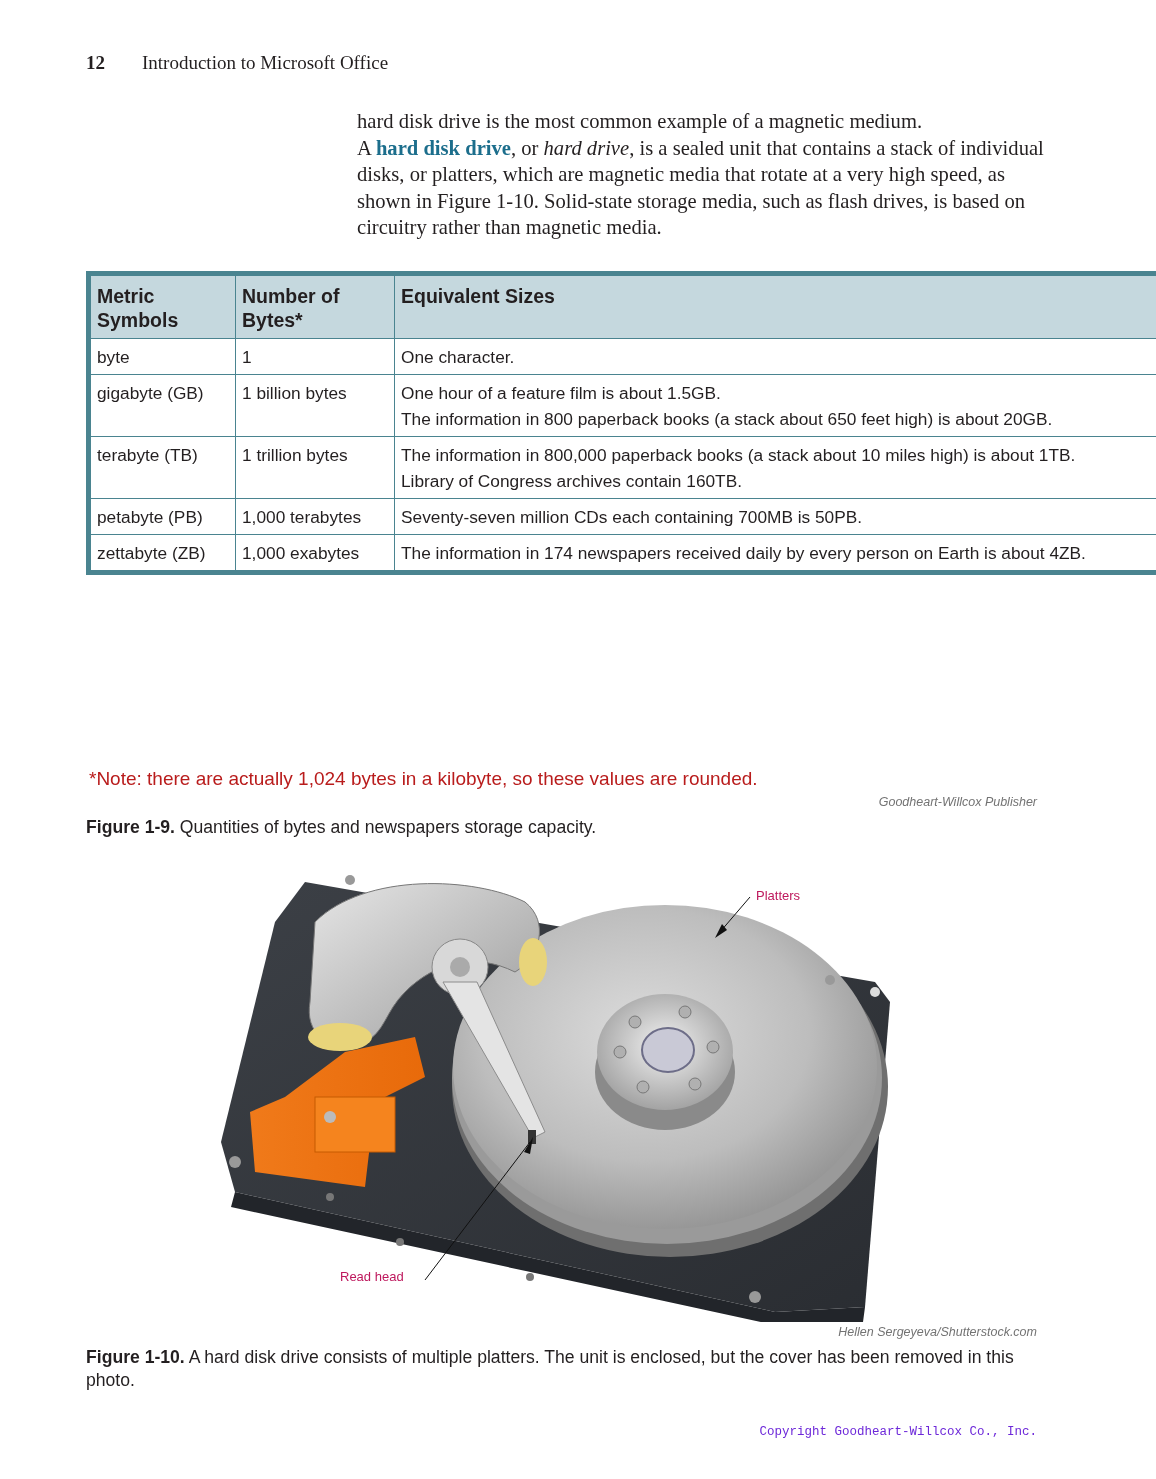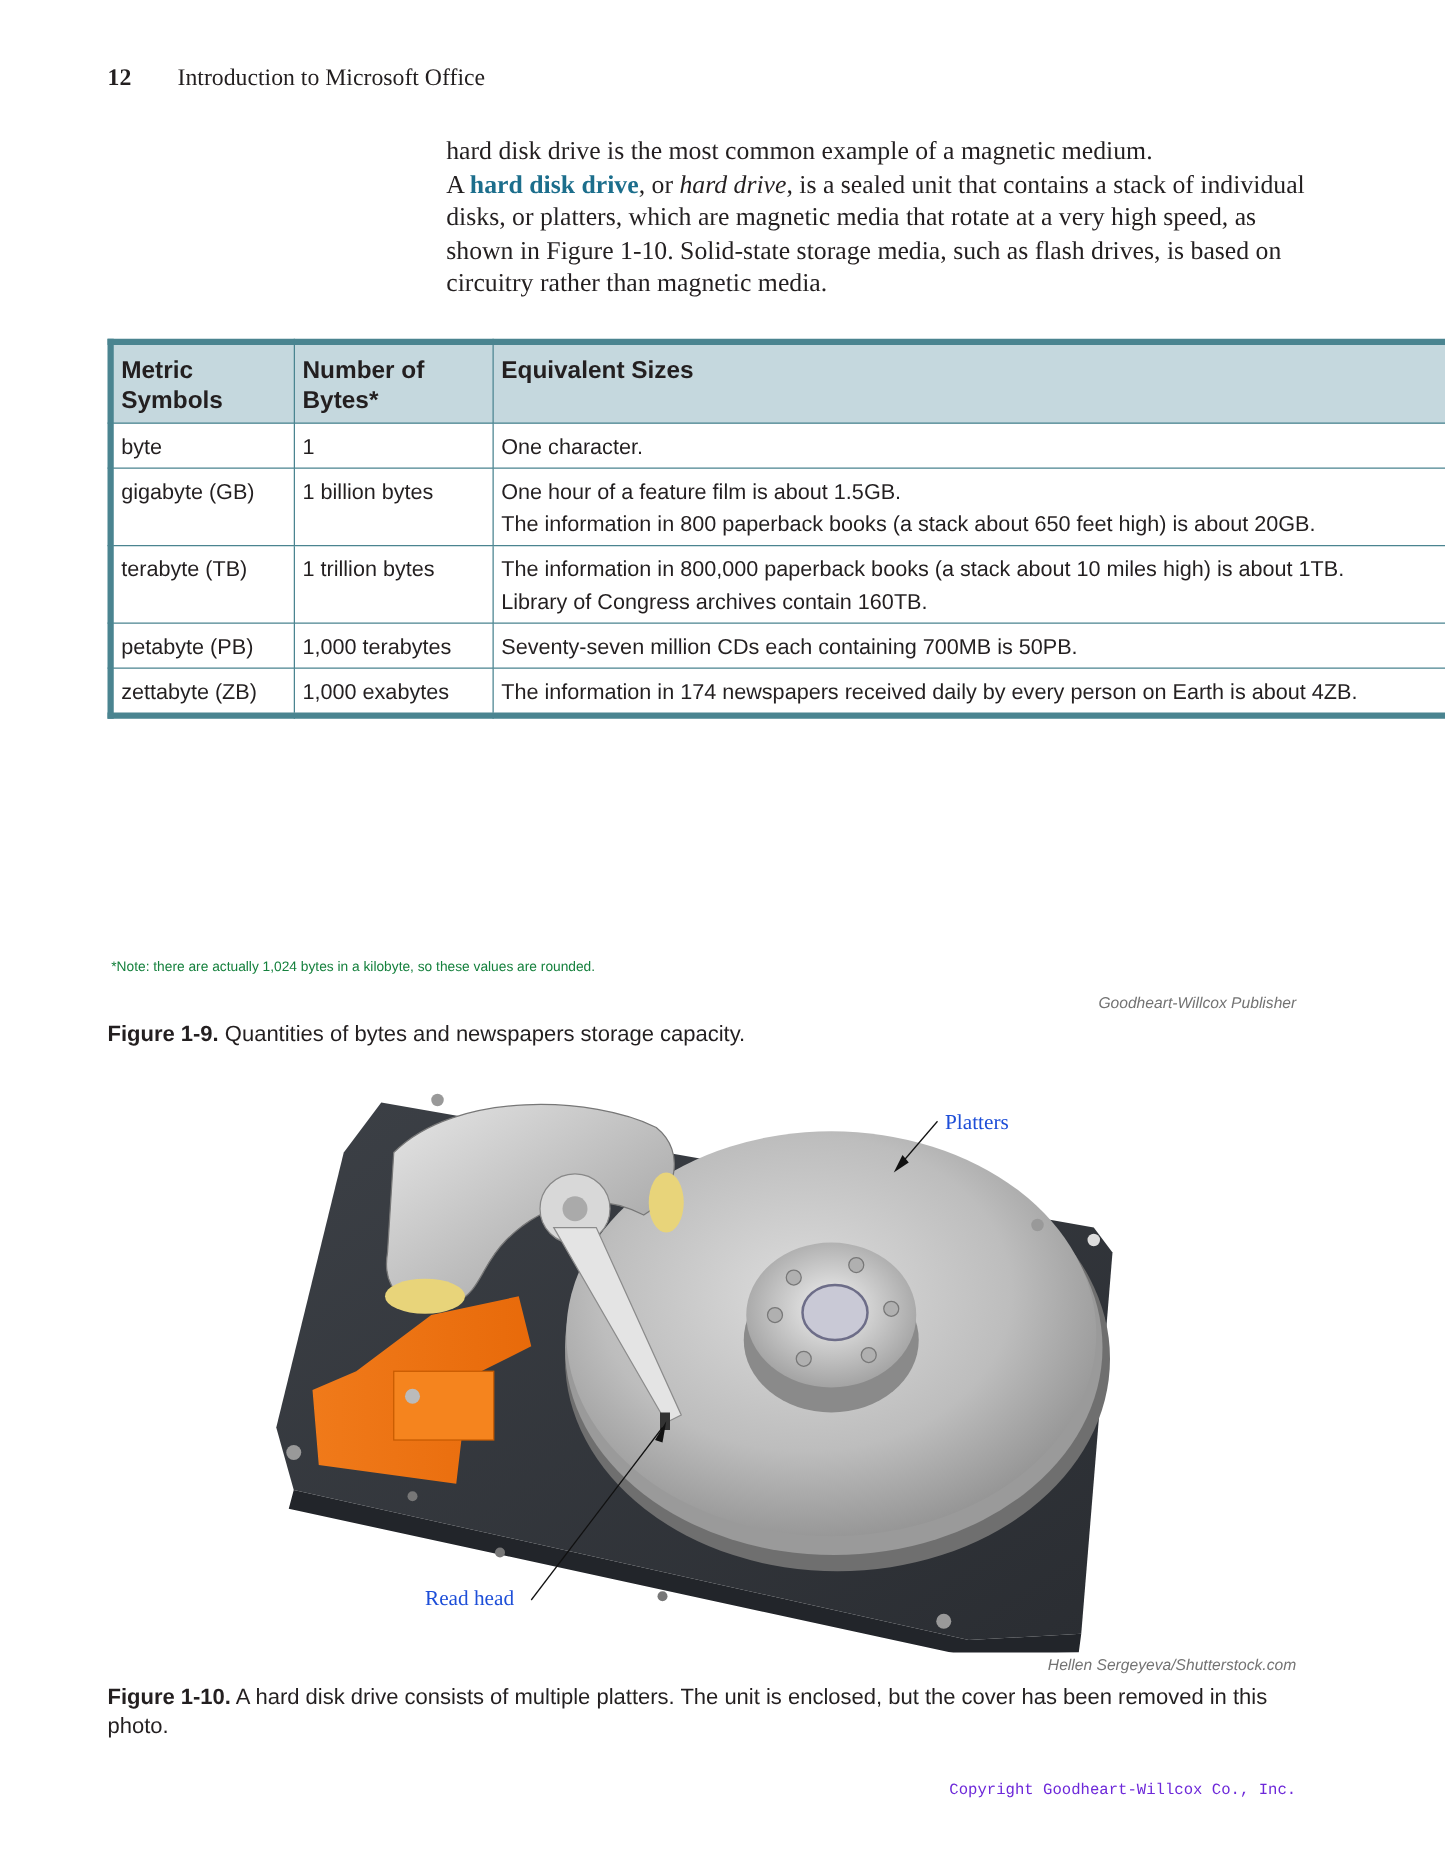--- a/index.html
+++ b/index.html
@@ -14,33 +14,33 @@
 
   .table-wrap { position: absolute; top: 271px; left: 86px; width: 1096px; }
   table.bytes { width: 100%; border-collapse: collapse; border: 5px solid #4a8490; font-family: "Liberation Sans", "DejaVu Sans", sans-serif; font-size: 17.3px; color: #231f20; }
   table.bytes th, table.bytes td { border: 1px solid #4a8490; vertical-align: top; text-align: left; padding: 7px 6px 6px 6px; line-height: 22px; }
   table.bytes th { background: #c5d8de; font-weight: bold; font-size: 19.5px; line-height: 24px; padding: 8px 6px 4px 6px; height: 50px; }
   table.bytes td p { margin: 0; }
   table.bytes td p + p { margin-top: 4px; }
   .col1 { width: 132px; }
   .col2 { width: 146px; }
 
-  .note { position: absolute; top: 768px; left: 89px; font-family: "Liberation Sans", "DejaVu Sans", sans-serif; font-size: 11px; color: #15803d; }
+  .note { position: absolute; top: 768px; left: 89px; font-family: "Liberation Sans", "DejaVu Sans", sans-serif; font-size: 19px; color: #b91c1c; }
   .credit { position: absolute; right: 119px; font-family: "Liberation Sans", "DejaVu Sans", sans-serif; font-size: 12.5px; font-style: italic; color: #737373; }
   .credit-1 { top: 795px; }
   .credit-2 { top: 1325px; }
 
   .caption { position: absolute; left: 86px; width: 960px; font-family: "Liberation Sans", "DejaVu Sans", sans-serif; font-size: 17.6px; line-height: 23px; color: #231f20; }
   .caption b { font-weight: bold; }
   .caption-1 { top: 816px; }
   .caption-2 { top: 1346px; }
 
   .figure { position: absolute; top: 862px; left: 215px; width: 700px; height: 460px; }
   .figure svg { display: block; }
-  .callout { position: absolute; font-family: Liberation Serif, serif; font-size: 17px; color: #1d4ed8; }
+  .callout { position: absolute; font-family: Liberation Sans, sans-serif; font-size: 13px; color: #be185d; }
 
   .copyright { position: absolute; top: 1425px; right: 119px; font-family: Liberation Mono, monospace; font-size: 12.5px; color: #6d28d9; }
 </style>
 </head>
 <body>
 
 <div class="running-head">
   <span class="page-num">12</span><span>Introduction to Microsoft Office</span>
 </div>
 

